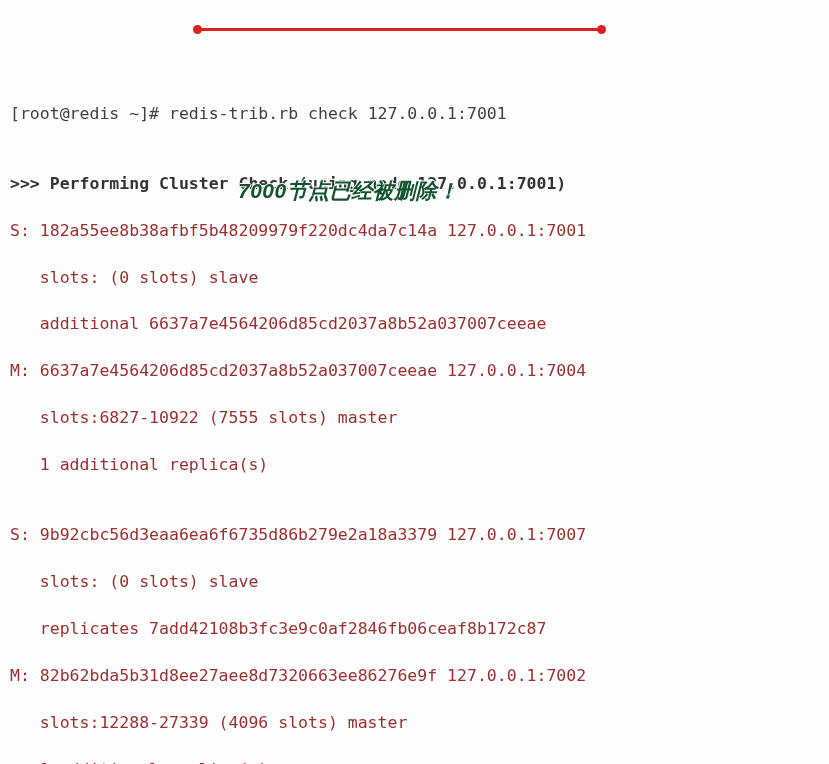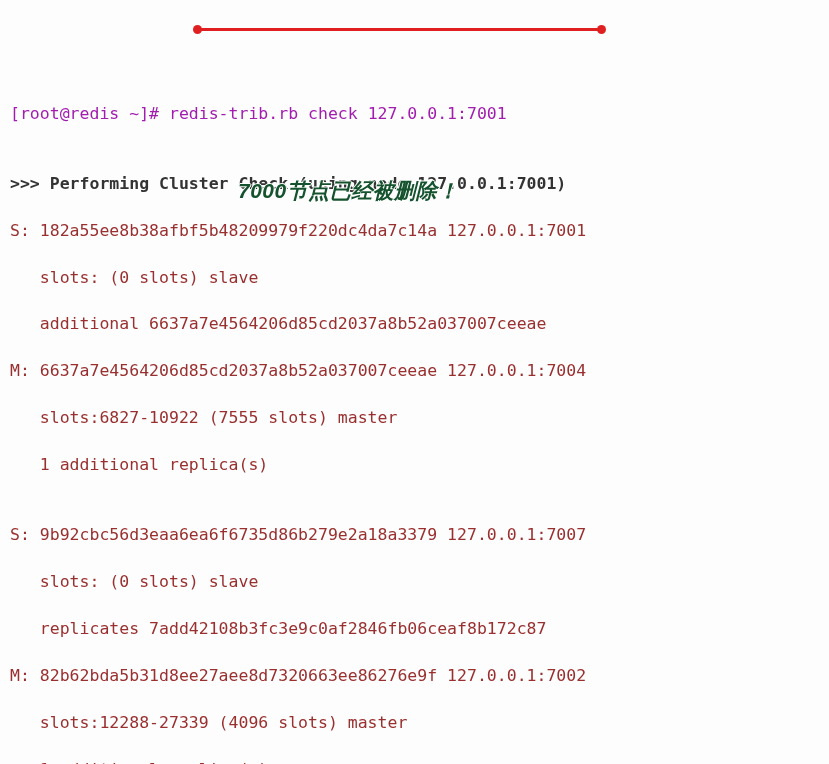--- a/index.html
+++ b/index.html
@@ -11,21 +11,21 @@
     line-height: 1.42;
     color: #333;
     width: 829px;
     box-sizing: border-box;
     white-space: pre;
     position: relative;
   }
   .line { white-space: pre; }
   .bold { font-weight: bold; }
   .maroon { color: #9a2f2f; }
-  .prompt { color: #a21caf; }
+  .prompt { color: #404040; }
   .underline-dot {
     position: absolute;
     height: 3px;
     background: #e02020;
     border-radius: 2px;
   }
   .underline-dot::before,
   .underline-dot::after {
     content: "";
     position: absolute;

